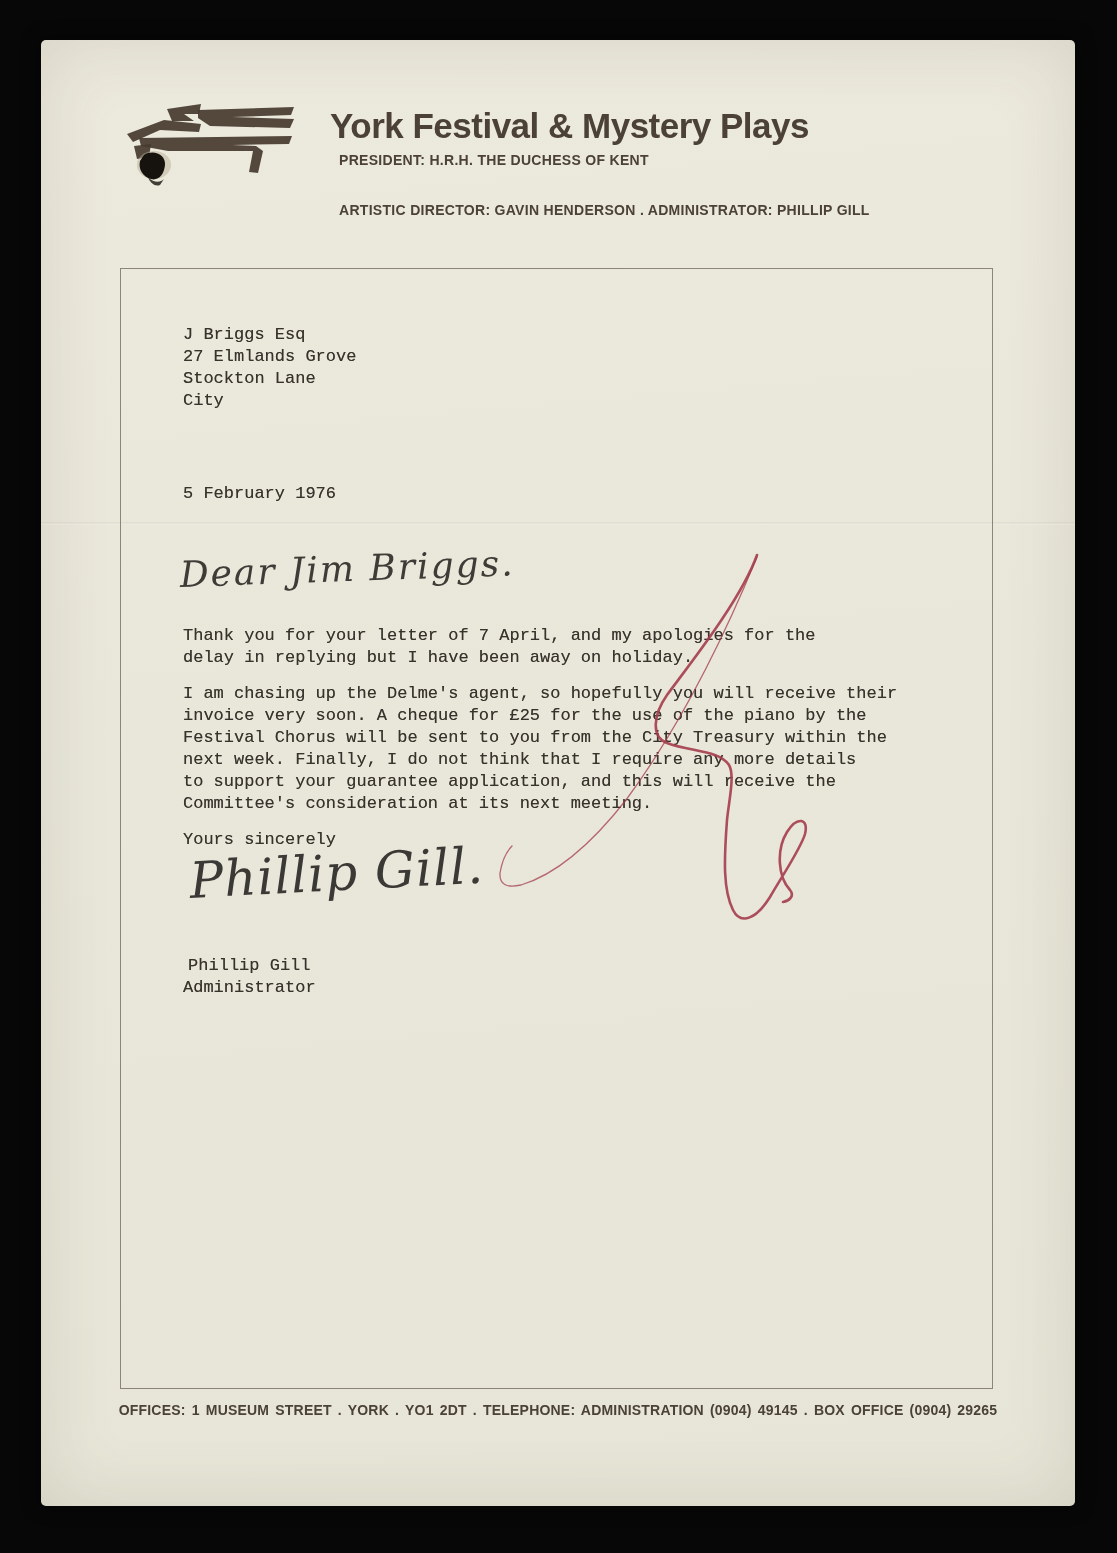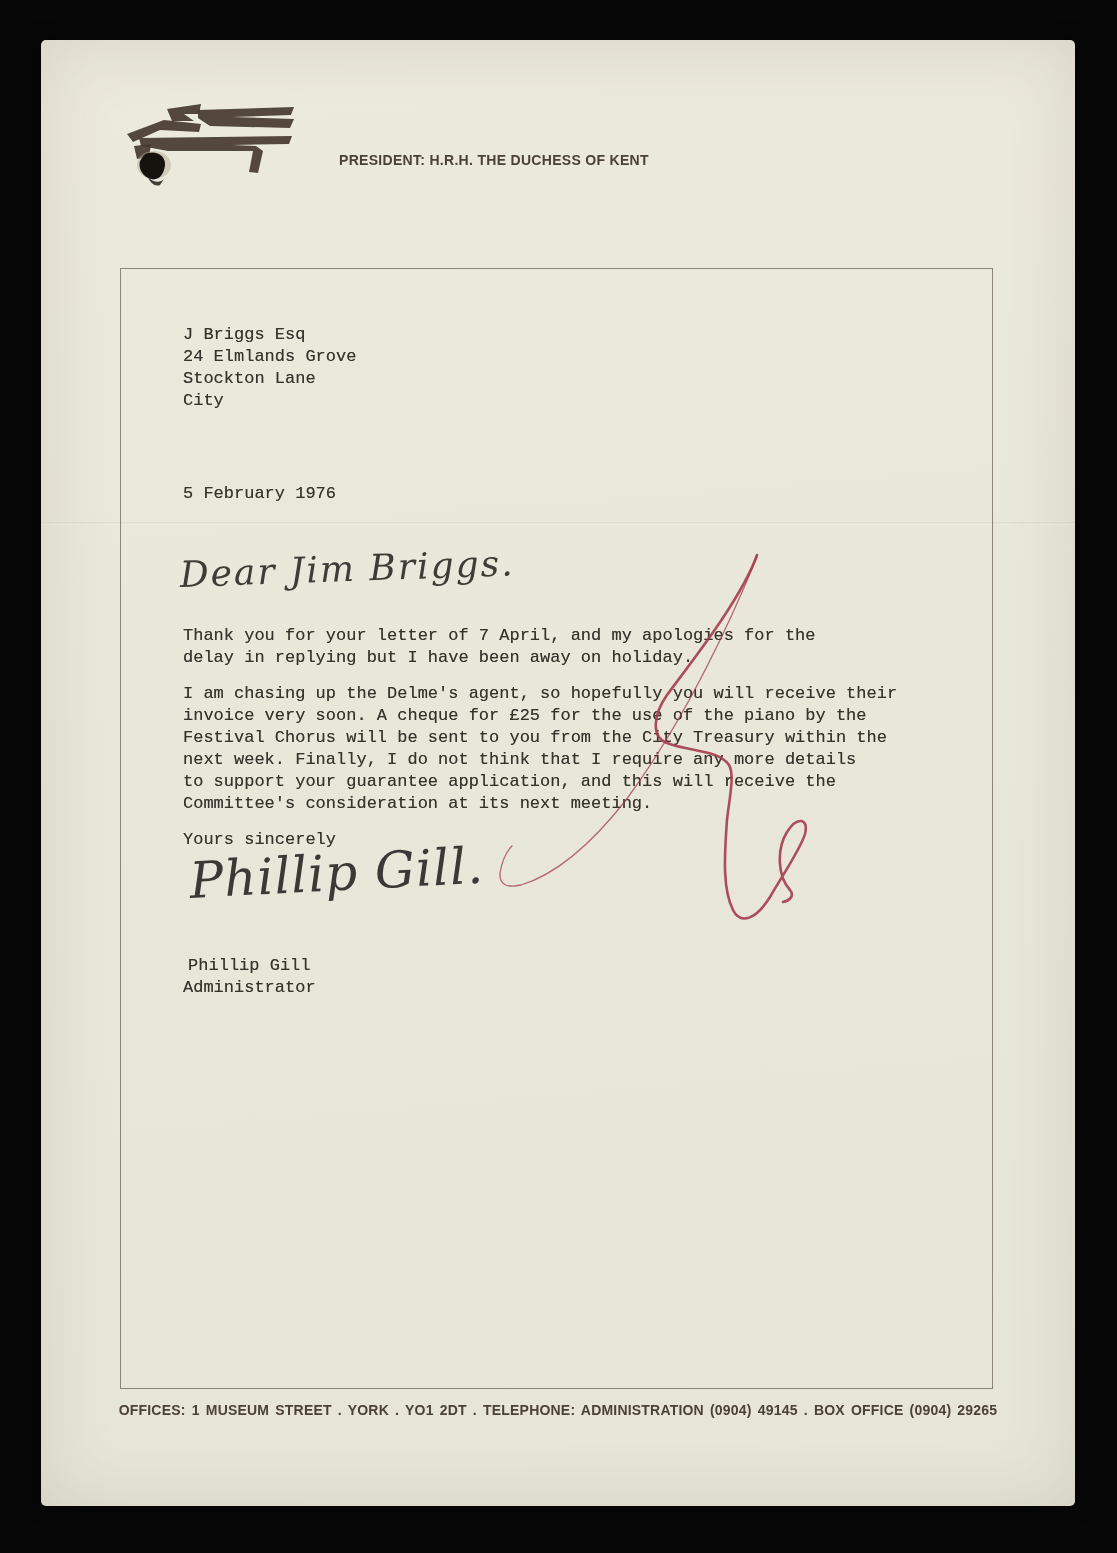--- a/index.html
+++ b/index.html
@@ -78,26 +78,28 @@
         <polygon points="88,15 184,12 181,20 122,22 184,24 180,33 100,31 88,23"></polygon>
         <polygon points="17,39 54,25 91,29 89,37 50,35 23,47"></polygon>
         <polygon points="29,43 182,41 179,49 122,50 146,51 153,56 148,78 139,77 143,56 58,56 31,51"></polygon>
         <polygon points="24,51 41,49 39,62 27,64"></polygon>
       </g>
       <ellipse cx="44" cy="70" rx="17" ry="14" fill="#b7ad98" opacity="0.5"></ellipse>
       <path d="M 34 60 C 44 54 56 60 55 70 C 54 80 48 86 41 84 C 33 82 28 74 30 66 Z" fill="#16130f"></path>
       <path d="M 38 82 C 44 88 50 88 54 84 L 50 90 C 45 92 40 88 38 82 Z" fill="#16130f" opacity="0.8"></path>
     </svg>
 
+    <div class="title">York Festival &amp; Mystery Plays</div>
     <div class="subline president">PRESIDENT: H.R.H. THE DUCHESS OF KENT</div>
+    <div class="subline staff">ARTISTIC DIRECTOR: GAVIN HENDERSON . ADMINISTRATOR: PHILLIP GILL</div>
 
     <div class="typing-box"></div>
 
     <div class="mono addr"><span>J Briggs Esq</span>
-<span>24 Elmlands Grove</span>
+<span>27 Elmlands Grove</span>
 <span>Stockton Lane</span>
 <span>City</span></div>
 
     <div class="mono date">5 February 1976</div>
 
     <div class="salutation">Dear Jim Briggs.</div>
 
     <div class="body-text">
       <p class="mono">Thank you for your letter of 7 April, and my apologies for the
 delay in replying but I have been away on holiday.</p>

